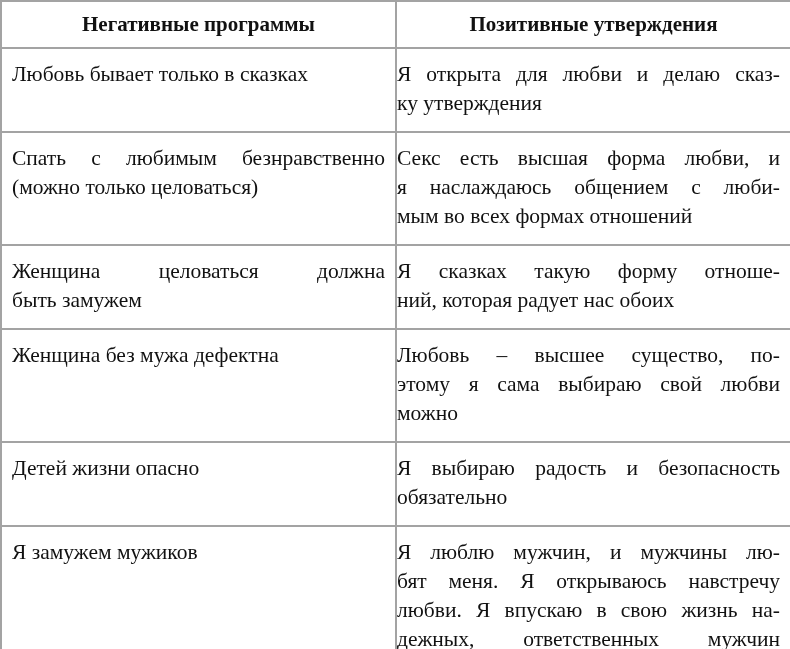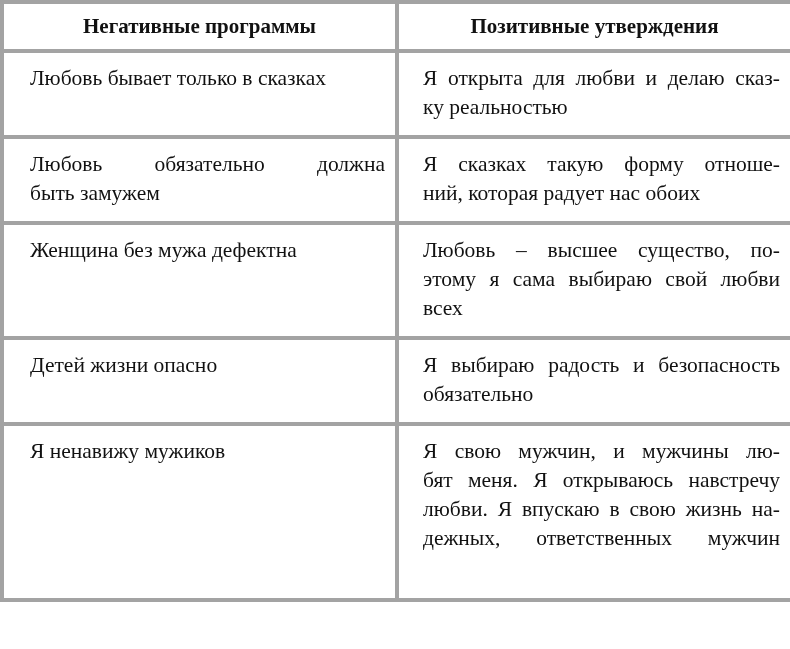--- a/index.html
+++ b/index.html
@@ -9,34 +9,34 @@
     width: 790px;
     table-layout: fixed;
     font-family: "Liberation Serif", "DejaVu Serif", serif;
     font-size: 21.5px;
     line-height: 29px;
     color: #111;
   }
   col.c1 { width: 395px; }
   col.c2 { width: 395px; }
   th, td {
-    border: 4px solid #a3a3a3;
+    border: 2px solid #a3a3a3;
     vertical-align: top;
     padding: 0;
   }
   th {
     font-weight: bold;
     text-align: center;
     height: 45px;
     vertical-align: middle;
     font-size: 21px;
   }
   td { padding: 11px 10px 13px 10px; text-align: justify; }
-  td.left { padding-left: 26px; padding-right: 10px; }
-  td.right { padding-left: 24px; padding-right: 10px; }
+  td.left { padding-left: 10px; padding-right: 10px; }
+  td.right { padding-left: 0; padding-right: 10px; }
   .line { display: block; white-space: nowrap; }
   .just { text-align-last: justify; }
   tr.r1 td { height: 52px; }
   tr.r2 td { height: 85px; }
   tr.r3 td { height: 56px; }
   tr.r4 td { height: 86px; }
   tr.r5 td { height: 56px; }
   tr.r6 td { height: 148px; }
 </style>
 </head>
@@ -53,58 +53,69 @@
       <th>Позитивные утверждения</th>
     </tr>
   </thead>
   <tbody>
     <tr class="r1">
       <td class="left">
         <span class="line">Любовь бывает только в сказках</span>
       </td>
       <td class="right">
         <span class="line just">Я открыта для любви и делаю сказ-</span>
-        <span class="line">ку реальностью</span>
+        <span class="line">ку утверждения</span>
+      </td>
+    </tr>
+    <tr class="r2">
+      <td class="left">
+        <span class="line just">Спать с любимым безнравственно</span>
+        <span class="line">(можно только целоваться)</span>
+      </td>
+      <td class="right">
+        <span class="line just">Секс есть высшая форма любви, и</span>
+        <span class="line just">я наслаждаюсь общением с люби-</span>
+        <span class="line">мым во всех формах отношений</span>
       </td>
     </tr>
     <tr class="r3">
       <td class="left">
-        <span class="line just">Любовь обязательно должна</span>
+        <span class="line just">Женщина целоваться должна</span>
         <span class="line">быть замужем</span>
       </td>
       <td class="right">
         <span class="line just">Я сказках такую форму отноше-</span>
         <span class="line">ний, которая радует нас обоих</span>
       </td>
     </tr>
     <tr class="r4">
       <td class="left">
         <span class="line">Женщина без мужа дефектна</span>
       </td>
       <td class="right">
         <span class="line just">Любовь – высшее существо, по-</span>
         <span class="line just">этому я сама выбираю свой любви</span>
-        <span class="line">всех</span>
+        <span class="line">можно</span>
       </td>
     </tr>
     <tr class="r5">
       <td class="left">
         <span class="line">Детей жизни опасно</span>
       </td>
       <td class="right">
         <span class="line just">Я выбираю радость и безопасность</span>
         <span class="line">обязательно</span>
       </td>
     </tr>
     <tr class="r6">
       <td class="left">
-        <span class="line">Я ненавижу мужиков</span>
+        <span class="line">Я замужем мужиков</span>
       </td>
       <td class="right">
-        <span class="line just">Я свою мужчин, и мужчины лю-</span>
+        <span class="line just">Я люблю мужчин, и мужчины лю-</span>
         <span class="line just">бят меня. Я открываюсь навстречу</span>
         <span class="line just">любви. Я впускаю в свою жизнь на-</span>
         <span class="line just">дежных, ответственных мужчин</span>
 
       </td>
     </tr>
   </tbody>
 </table>
 
 </body></html>

